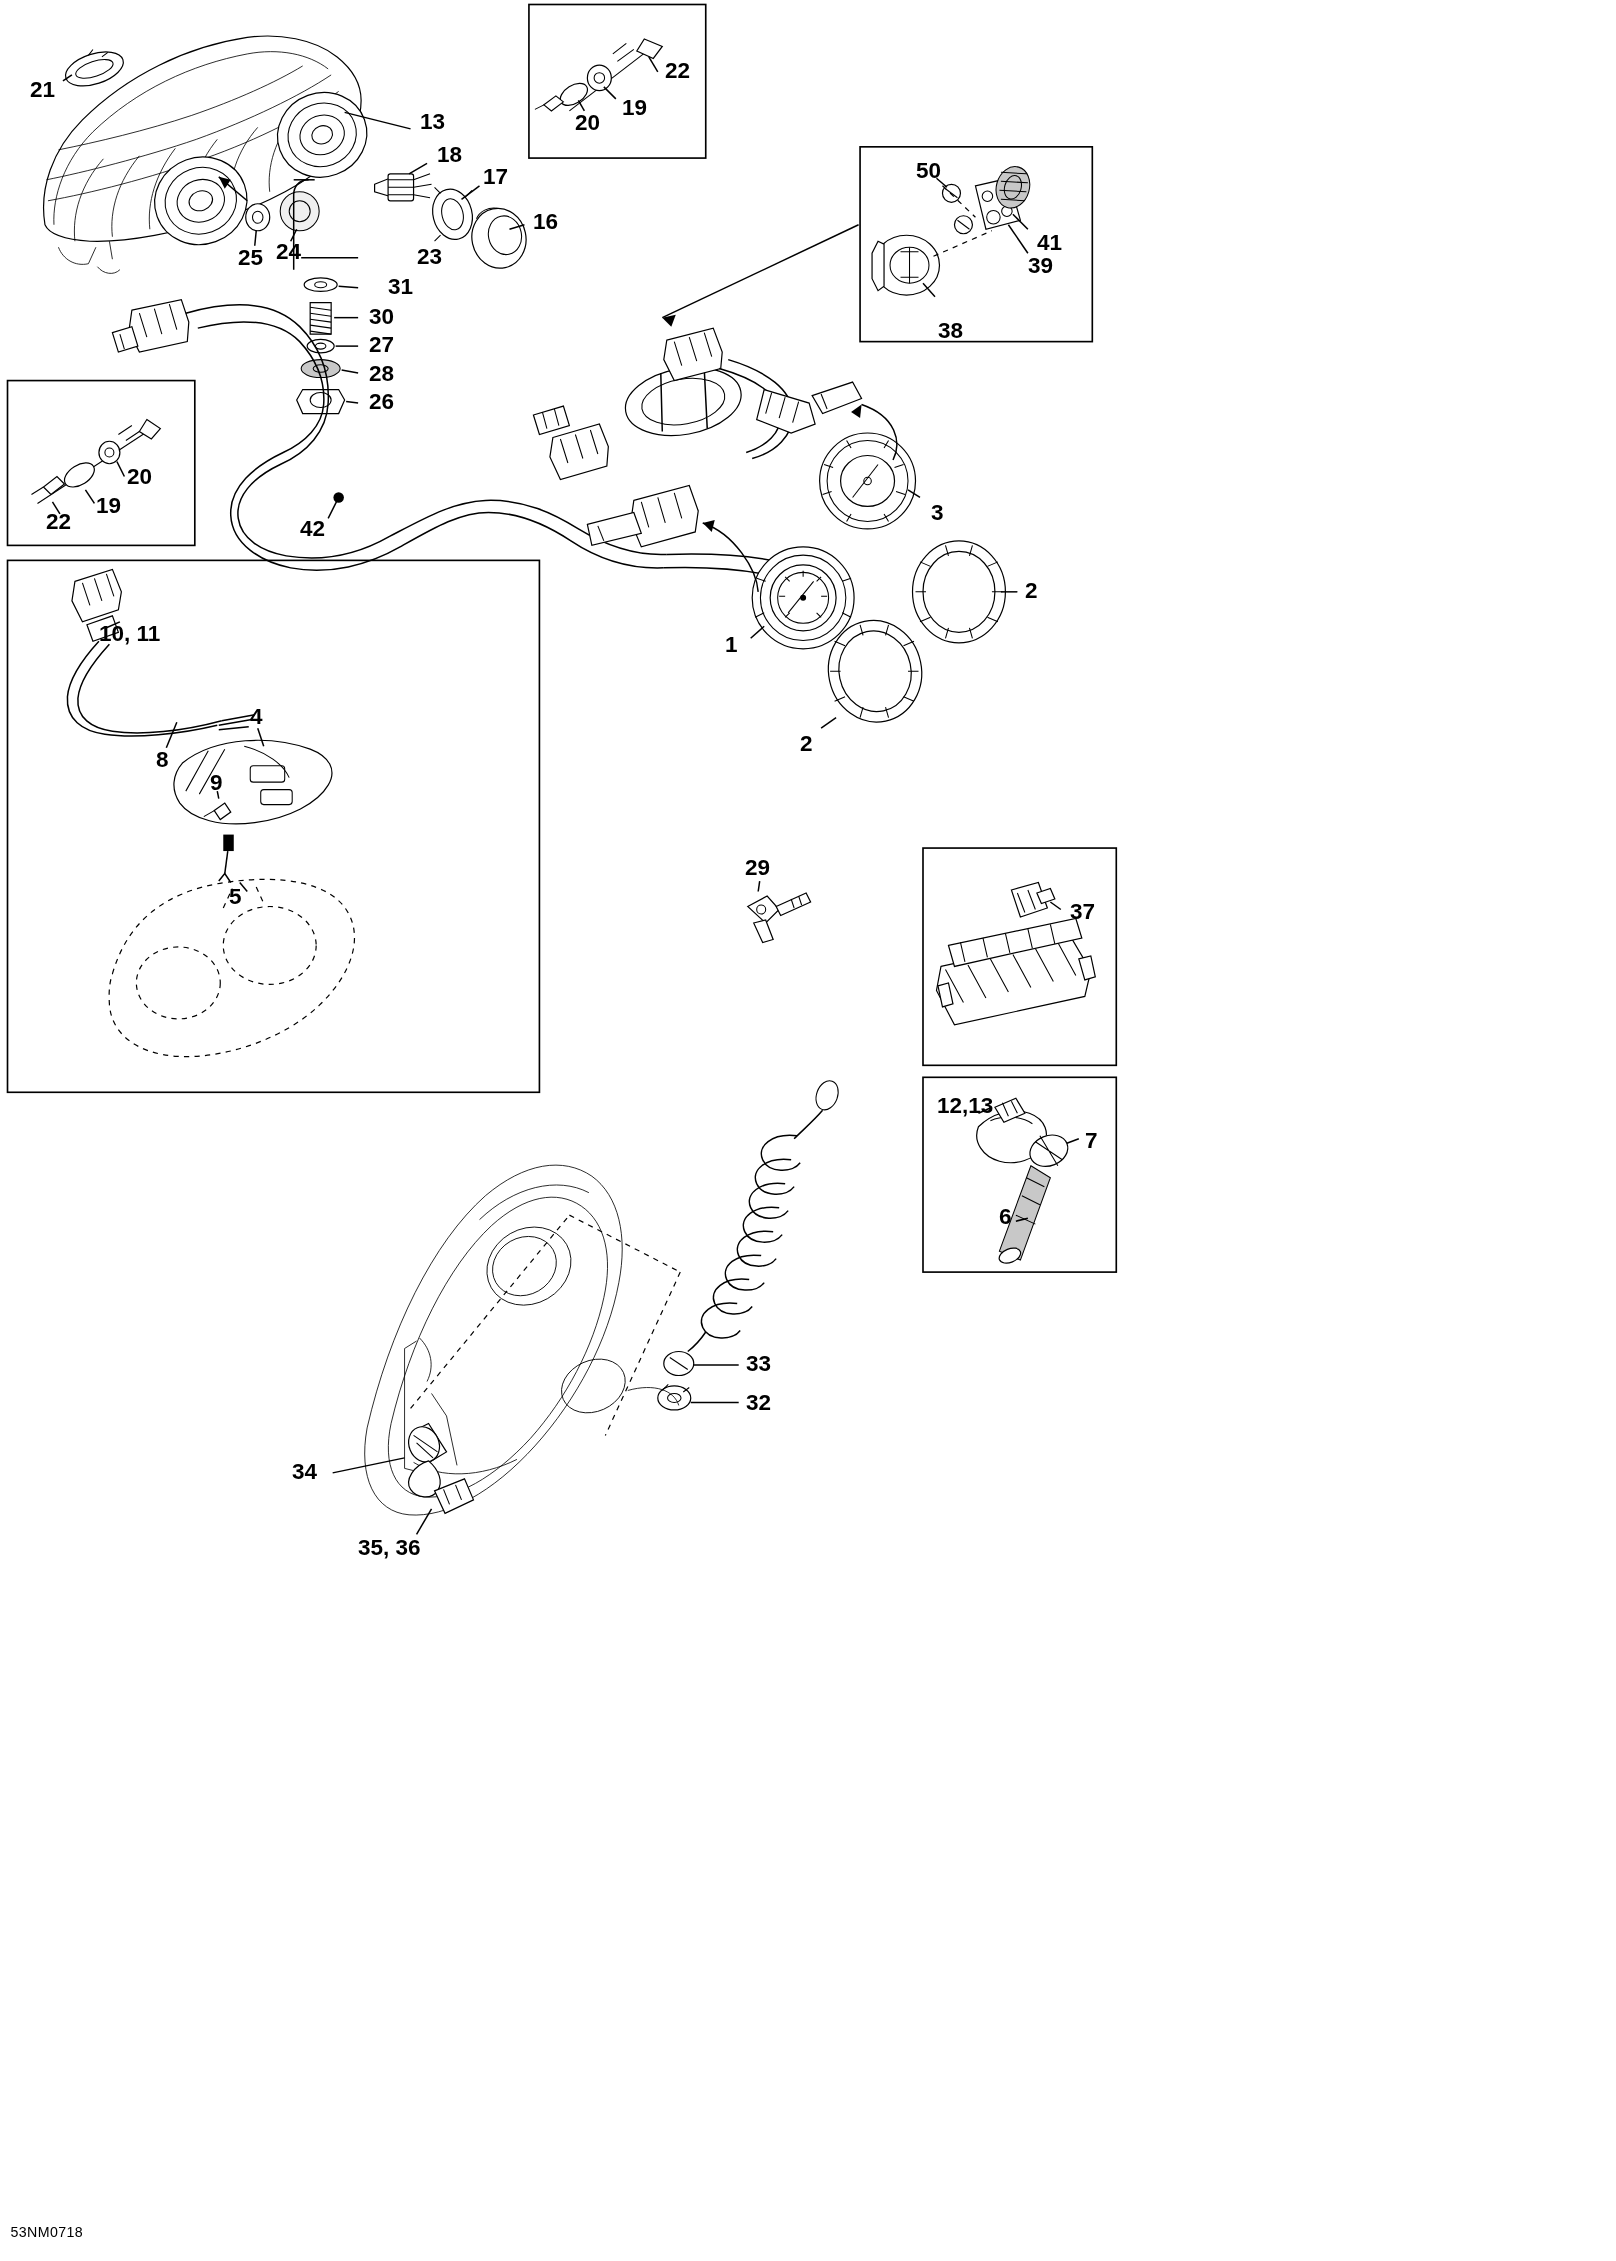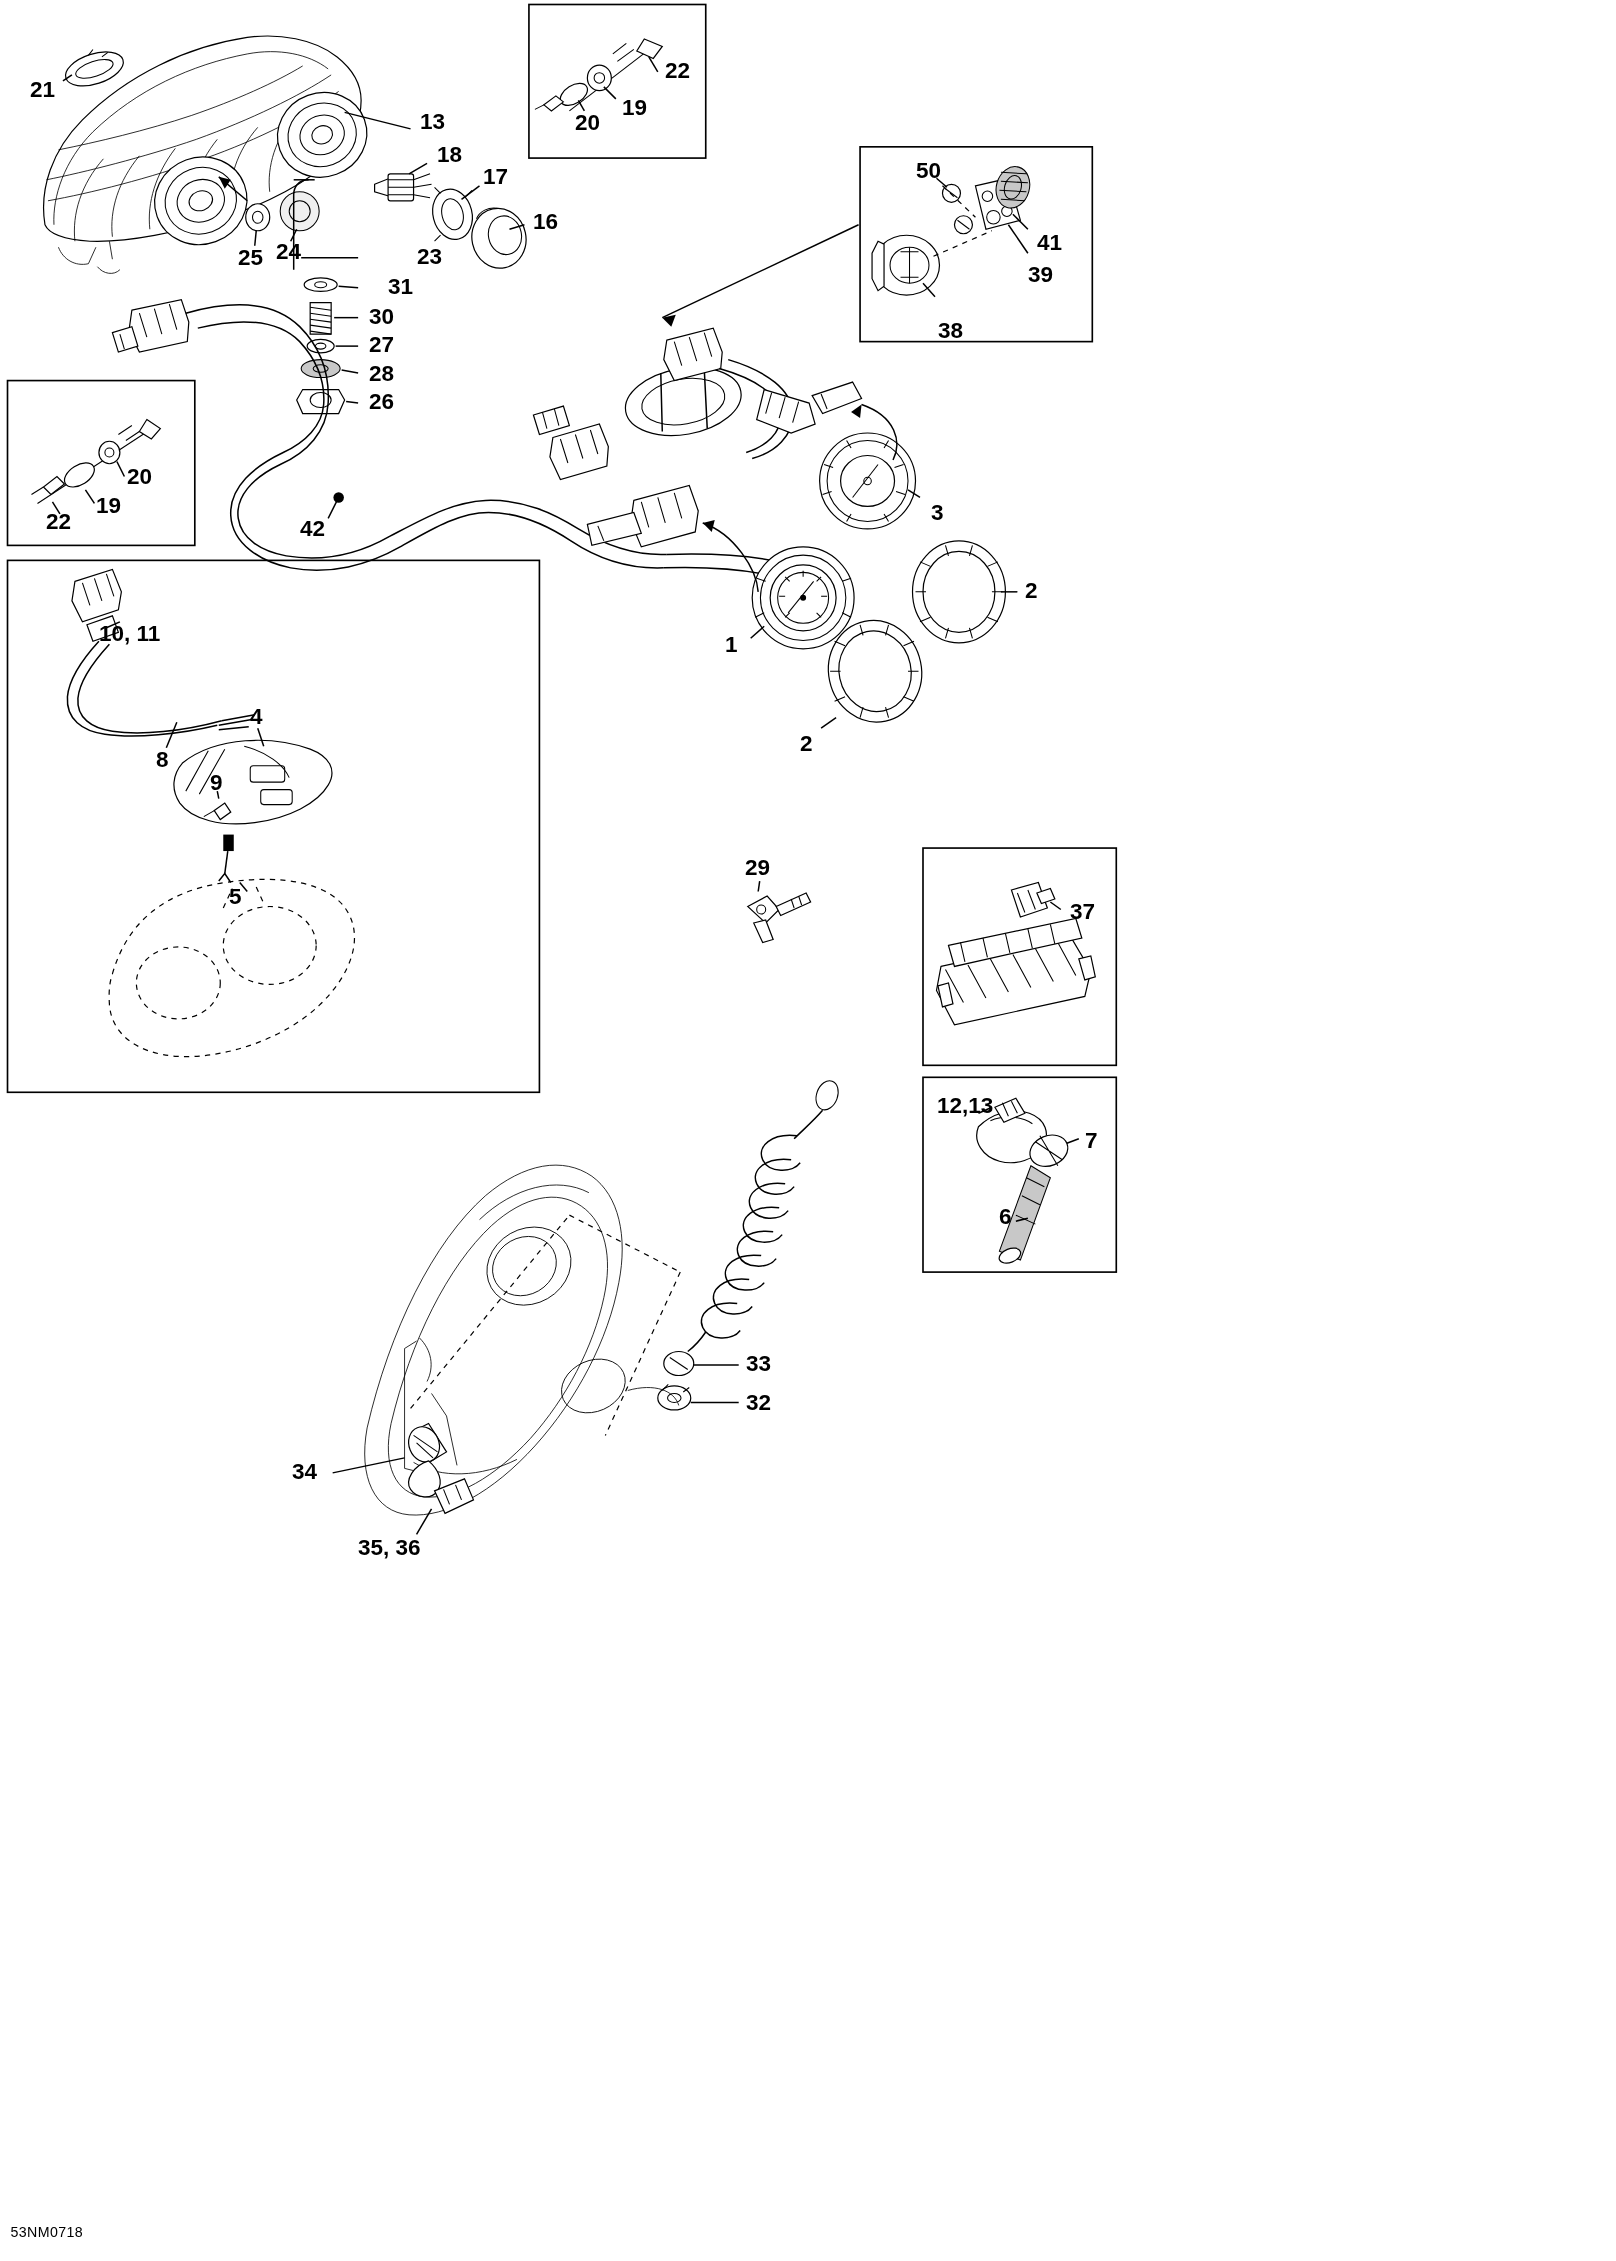--- a/index.html
+++ b/index.html
@@ -406,21 +406,21 @@
 <div class="lbl" style="left:369px;top:276px;margin-left:19px;">31</div>
 <div class="lbl" style="left:369px;top:306px;">30</div>
 <div class="lbl" style="left:369px;top:334px;">27</div>
 <div class="lbl" style="left:369px;top:363px;">28</div>
 <div class="lbl" style="left:369px;top:391px;">26</div>
 <div class="lbl" style="left:665px;top:60px;">22</div>
 <div class="lbl" style="left:622px;top:97px;">19</div>
 <div class="lbl" style="left:575px;top:112px;">20</div>
 <div class="lbl" style="left:916px;top:160px;">50</div>
 <div class="lbl" style="left:1037px;top:232px;">41</div>
-<div class="lbl" style="left:1028px;top:264px;">39</div>
+<div class="lbl" style="left:1028px;top:255px;">39</div>
 <div class="lbl" style="left:938px;top:320px;">38</div>
 <div class="lbl" style="left:127px;top:466px;">20</div>
 <div class="lbl" style="left:96px;top:495px;">19</div>
 <div class="lbl" style="left:46px;top:511px;">22</div>
 <div class="lbl" style="left:300px;top:518px;">42</div>
 <div class="lbl" style="left:931px;top:502px;">3</div>
 <div class="lbl" style="left:1025px;top:580px;">2</div>
 <div class="lbl" style="left:725px;top:634px;">1</div>
 <div class="lbl" style="left:800px;top:733px;">2</div>
 <div class="lbl" style="left:99px;top:623px;">10, 11</div>

